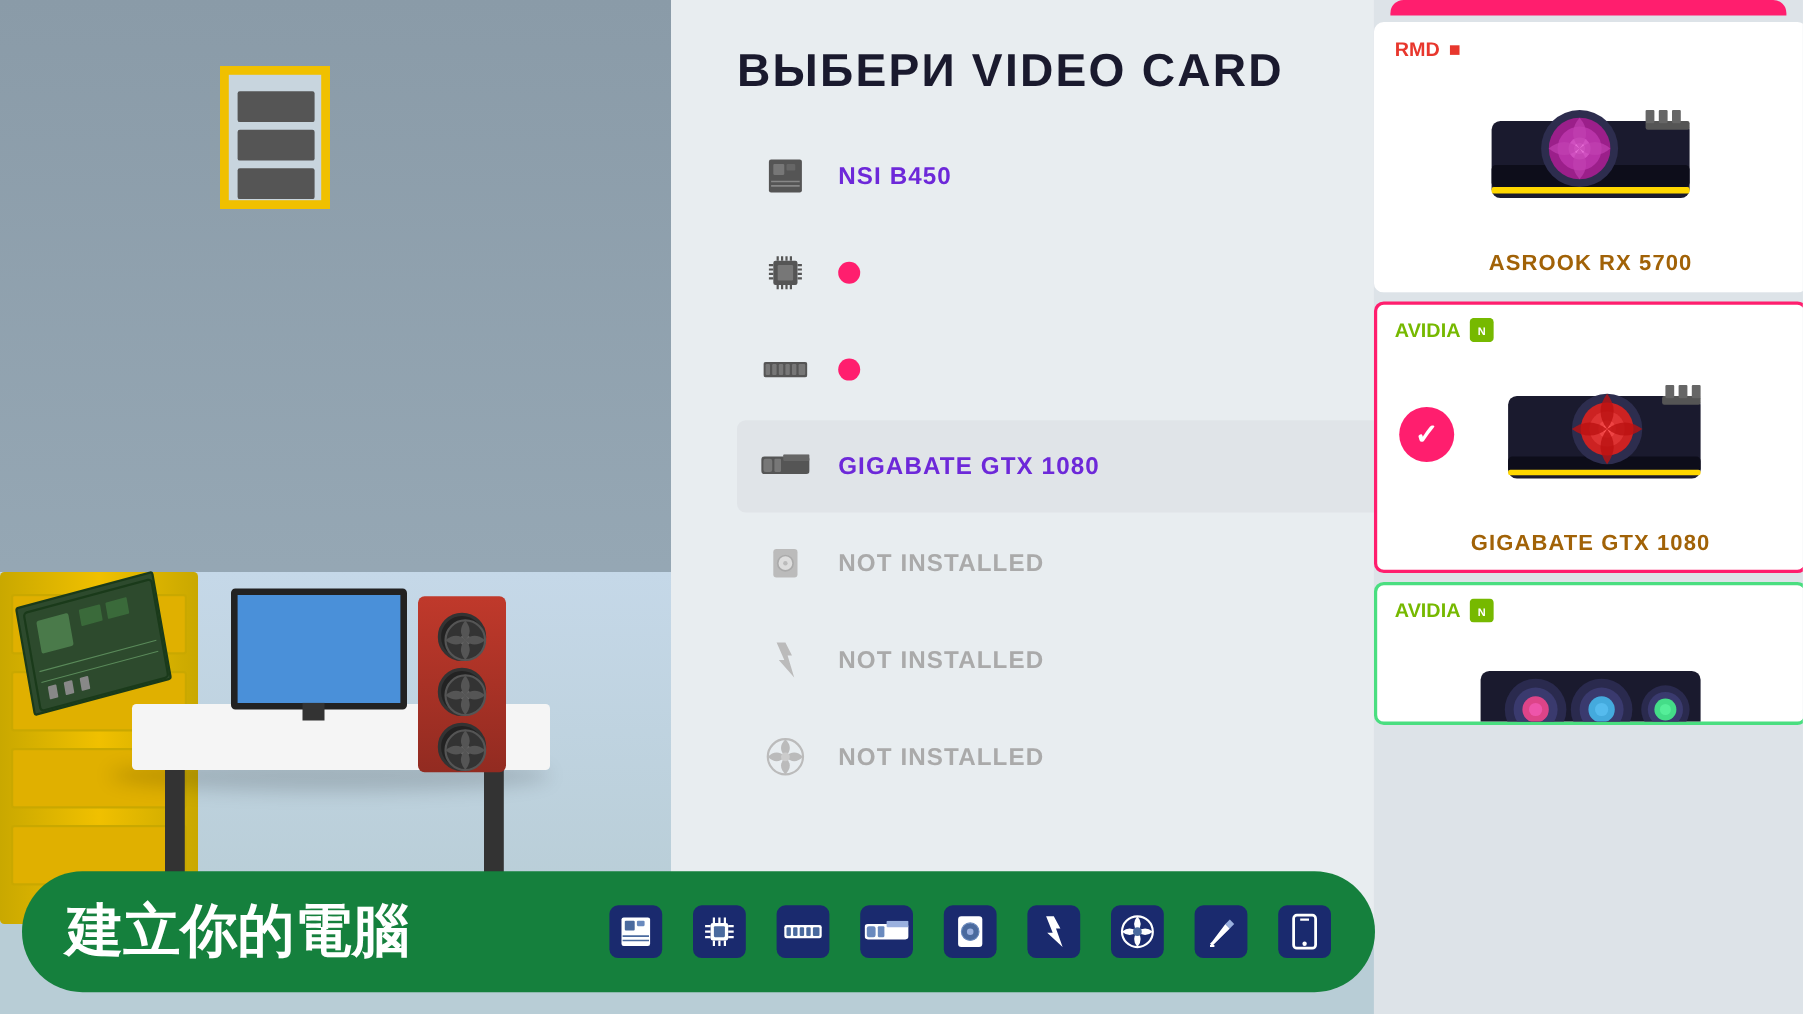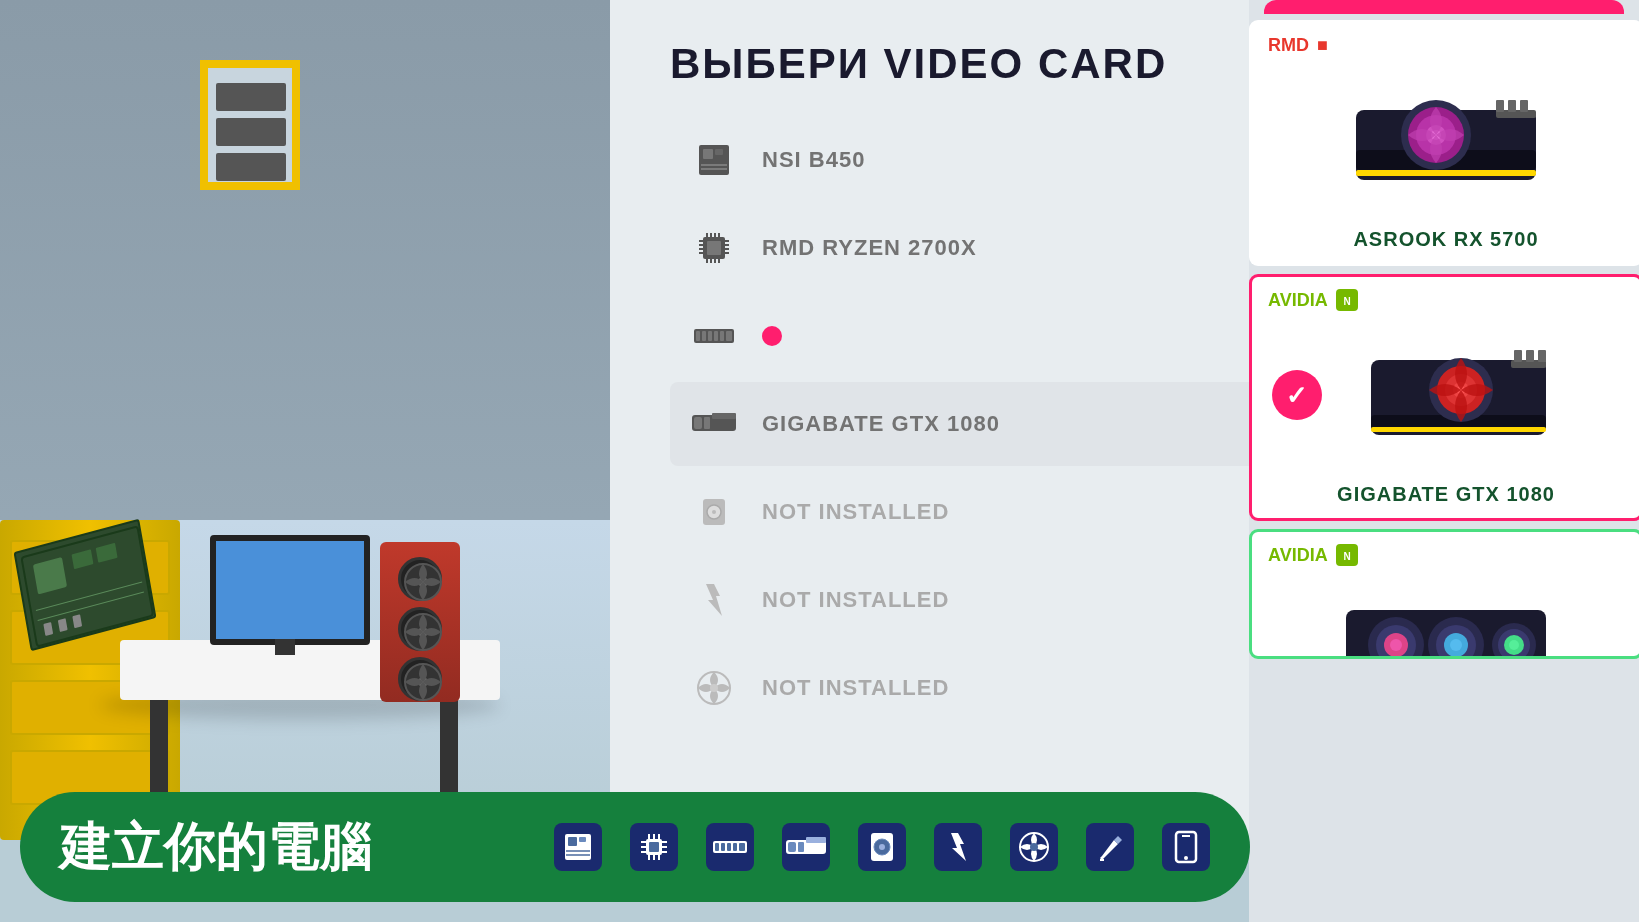--- a/index.html
+++ b/index.html
@@ -215,21 +215,21 @@
       margin-right: 24px;
       flex-shrink: 0;
     }
     .component-icon.dimmed {
       color: #aaa;
     }
     .component-name {
       flex: 1;
       font-size: 22px;
       font-weight: 700;
-      color: #737373;
+      color: #6d28d9;
       letter-spacing: 1px;
       text-transform: uppercase;
     }
     .component-name.dimmed {
       color: #aaa;
     }
     .status-dot {
       width: 20px; height: 20px;
       border-radius: 50%;
       flex-shrink: 0;
@@ -279,21 +279,21 @@
       display: flex;
       align-items: center;
       justify-content: center;
       position: relative;
     }
     .card-footer {
       padding: 8px 16px 12px;
       text-align: center;
       font-size: 20px;
       font-weight: 900;
-      color: #14532d;
+      color: #a16207;
       letter-spacing: 1px;
     }
 
     
     .bottom-bar {
       position: absolute;
       bottom: 0; left: 0;
       width: 1250px;
       height: 110px;
       background: #15803d;
@@ -463,21 +463,20 @@
           <line x1="10" y1="2" x2="10" y2="6" stroke="#555" stroke-width="2"></line>
           <line x1="14" y1="2" x2="14" y2="6" stroke="#555" stroke-width="2"></line>
           <line x1="18" y1="2" x2="18" y2="6" stroke="#555" stroke-width="2"></line>
           <line x1="22" y1="2" x2="22" y2="6" stroke="#555" stroke-width="2"></line>
           <line x1="10" y1="28" x2="10" y2="32" stroke="#555" stroke-width="2"></line>
           <line x1="14" y1="28" x2="14" y2="32" stroke="#555" stroke-width="2"></line>
           <line x1="18" y1="28" x2="18" y2="32" stroke="#555" stroke-width="2"></line>
           <line x1="22" y1="28" x2="22" y2="32" stroke="#555" stroke-width="2"></line>
         </svg>
       </div>
-      <span class="component-name">RMD RYZEN 2700X</span>
       <div class="status-dot active"></div>
     </div>
 
     <div class="component-item">
       <div class="component-icon">
         <svg width="40" height="20" viewBox="0 0 40 20">
           <rect x="0" y="3" width="40" height="14" fill="#555" rx="2"></rect>
           <rect x="2" y="5" width="4" height="10" fill="#777" rx="1"></rect>
           <rect x="8" y="5" width="4" height="10" fill="#777" rx="1"></rect>
           <rect x="14" y="5" width="4" height="10" fill="#777" rx="1"></rect>

